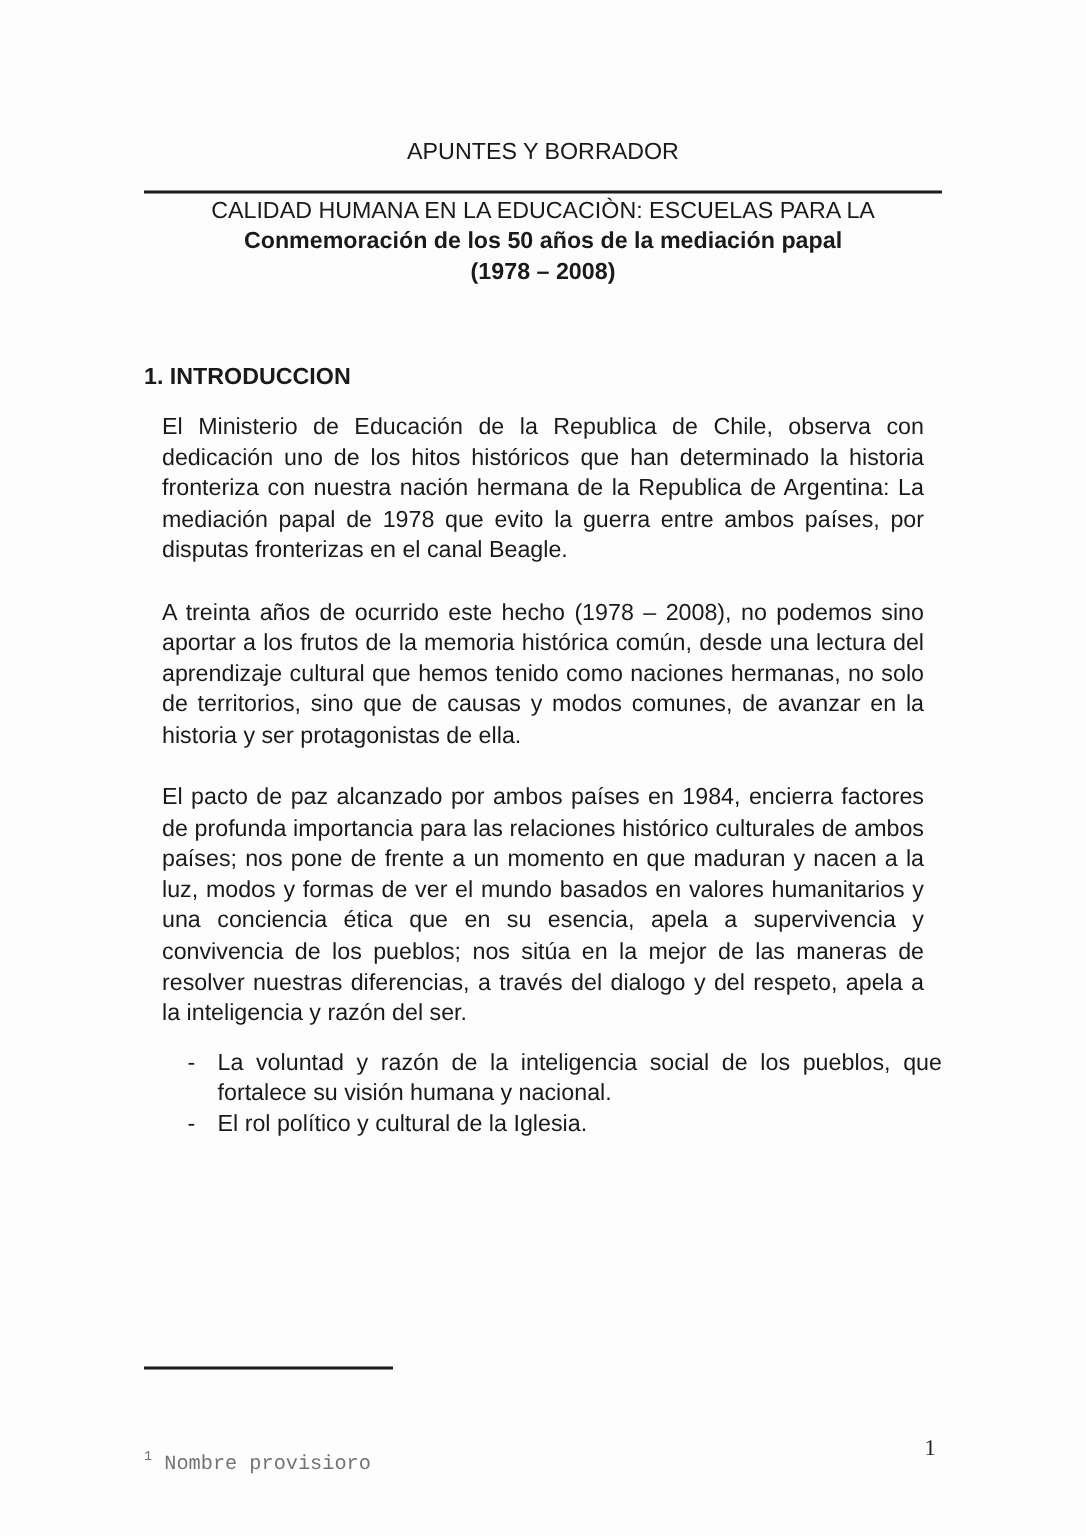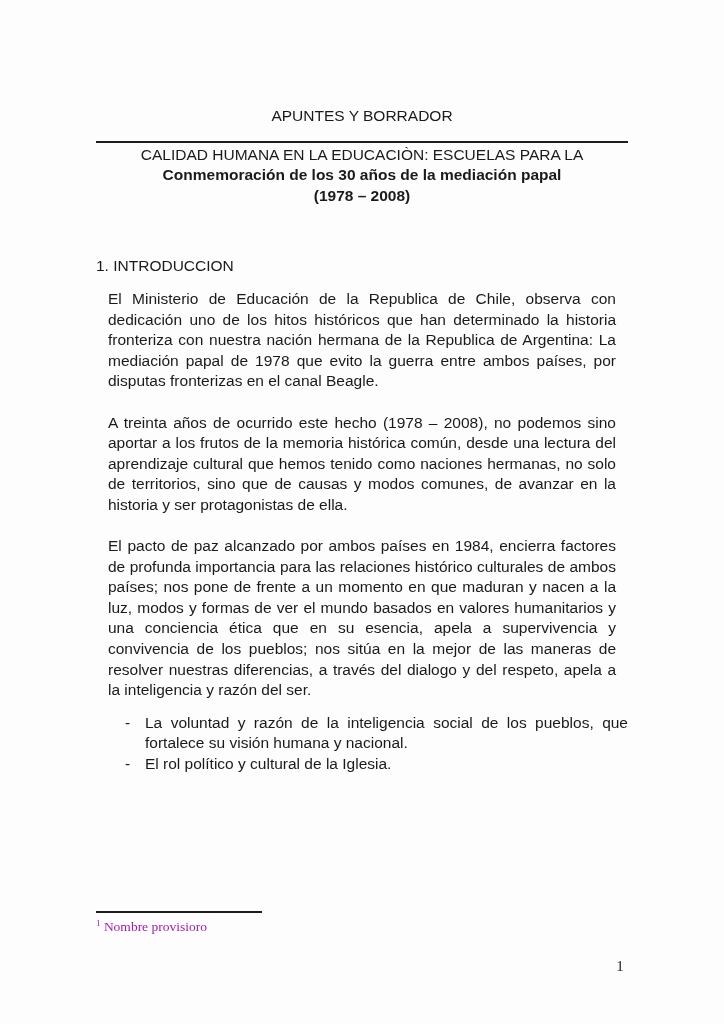--- a/index.html
+++ b/index.html
@@ -12,39 +12,39 @@
     width: 724px;
     height: 1024px;
     background: #fdfdfd;
     color: #1a1a1a;
     font-family: "Liberation Sans", sans-serif;
     overflow: hidden;
   }
   .content {
     position: absolute;
     left: 96px;
-    top: 106px;
+    top: 92px;
     width: 532px;
     font-size: 15.5px;
     line-height: 20.6px;
   }
   .center { text-align: center; }
   .bold { font-weight: bold; }
   .title-rule {
     height: 0;
     border-bottom: 2px solid #1c1c1c;
     margin: 14px 0 2px 0;
   }
   sup.ref {
     font-size: 10px;
     vertical-align: super;
     line-height: 0;
   }
   .intro-heading {
-    font-weight: normal;
+    font-weight: bold;
     margin-top: 50px;
   }
   .para {
     text-align: justify;
     margin: 12px;
   }
   .para + .para,
   .para-gap {
     margin-top: 20.6px;
   }
@@ -65,26 +65,26 @@
   .footnote-rule {
     position: absolute;
     left: 96px;
     top: 911px;
     width: 166px;
     border-top: 2px solid #1c1c1c;
   }
   .footnote {
     position: absolute;
     left: 96px;
-    top: 918px;
+    top: 968px;
     width: 400px;
-    font-family: Liberation Serif, serif;
+    font-family: Liberation Mono, monospace;
     font-size: 13.5px;
     line-height: 17px;
-    color: #a21caf;
+    color: #737373;
   }
   .footnote sup.ref { font-size: 9px; }
   .page-number {
     position: absolute;
     left: 610px;
     top: 958px;
     width: 20px;
     text-align: center;
     font-family: "Liberation Serif", serif;
     font-size: 15px;
@@ -97,21 +97,21 @@
 <div class="page">
   <div class="content">
 
     <div class="center">APUNTES Y BORRADOR</div>
 
     <div class="title-rule"></div>
 
 
     <div class="center">CALIDAD HUMANA EN LA EDUCACIÒN: ESCUELAS PARA LA</div>
 
-    <div class="center bold">Conmemoración de los 30 años de la mediación papal</div>
+    <div class="center bold">Conmemoración de los 50 años de la mediación papal</div>
     <div class="center bold">(1978 – 2008)</div>
 
     <div class="intro-heading">1. INTRODUCCION</div>
 
     <p class="para">El Ministerio de Educación de la Republica de Chile, observa con dedicación uno de los hitos históricos que han determinado la historia fronteriza con nuestra nación hermana de la Republica de Argentina: La mediación papal de 1978 que evito la guerra entre ambos países, por disputas fronterizas en el canal Beagle.</p>
 
     <p class="para">A treinta años de ocurrido este hecho (1978 – 2008), no podemos sino aportar a los frutos de la memoria histórica común, desde una lectura del aprendizaje cultural que hemos tenido como naciones hermanas, no solo de territorios, sino que de causas y modos comunes, de avanzar en la historia y ser protagonistas de ella.</p>
 
     <p class="para">El pacto de paz alcanzado por ambos países en 1984, encierra factores de profunda importancia para las relaciones histórico culturales de ambos países; nos pone de frente a un momento en que maduran y nacen a la luz, modos y formas de ver el mundo basados en valores humanitarios y una conciencia ética que en su esencia, apela a supervivencia y convivencia de los pueblos; nos sitúa en la mejor de las maneras de resolver nuestras diferencias, a través del dialogo y del respeto, apela a la inteligencia y razón del ser.</p>
 

